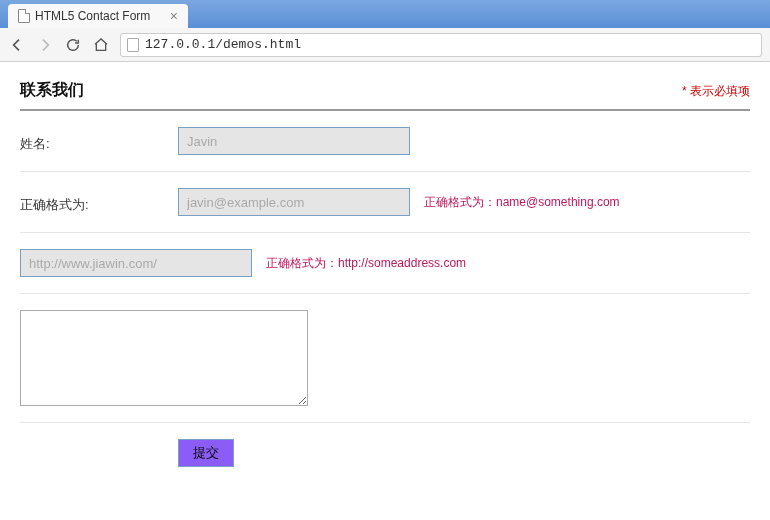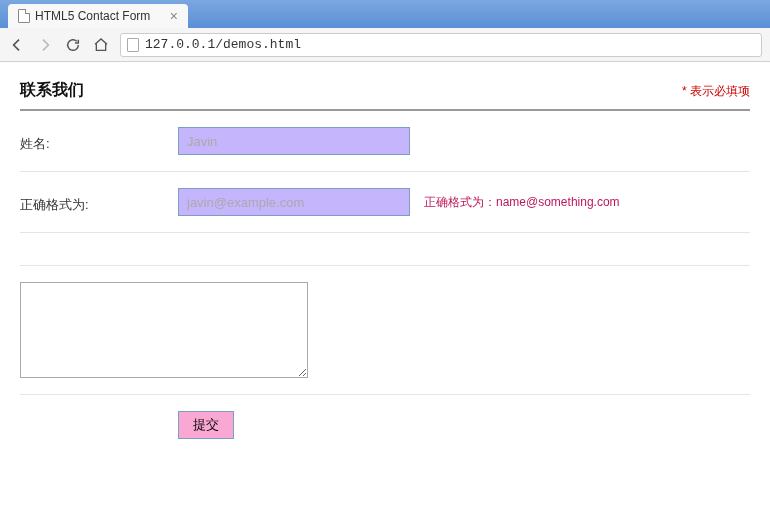--- a/index.html
+++ b/index.html
@@ -25,27 +25,27 @@
     .page { padding: 18px 20px; }
     .header-row { display: flex; justify-content: space-between; align-items: baseline; border-bottom: 2px solid #999; padding-bottom: 8px; margin-bottom: 0; }
     .page-title { font-size: 16px; font-weight: bold; color: #111; }
     .required-note { color: #c00; font-size: 12px; }
     .required-note::before { content: "* "; }
     
     .form-row { display: flex; align-items: center; padding: 16px 0; border-bottom: 1px solid #e5e5e5; }
     .form-row:last-of-type { border-bottom: 1px solid #e5e5e5; }
     .form-label { width: 158px; font-size: 13px; color: #333; padding-top: 6px; }
     .form-input-wrap { display: flex; align-items: center; gap: 14px; }
-    .text-input { width: 232px; height: 28px; border: 1px solid #7a9fc4; padding: 0 8px; font-size: 13px; color: #333; background: #c4b5fd; }
+    .text-input { width: 232px; height: 28px; border: 1px solid #7a9fc4; padding: 0 8px; font-size: 13px; color: #333; background: #e5e5e5; }
     .text-input::placeholder { color: #aaa; }
     .textarea-input { width: 288px; height: 96px; border: 1px solid #aaa; padding: 6px 8px; font-size: 13px; font-family: inherit; resize: both; }
     .hint { font-size: 12px; color: #be185d; }
     
     .submit-row { padding: 16px 0 0 158px; }
-    .submit-btn { padding: 4px 14px; border: 1px solid #7a9fc4; background: #f9a8d4; font-size: 13px; cursor: pointer; font-family: inherit; }
+    .submit-btn { padding: 4px 14px; border: 1px solid #7a9fc4; background: #8b5cf6; font-size: 13px; cursor: pointer; font-family: inherit; }
   </style>
 </head>
 <body>
 
 <div class="browser-chrome">
   <div class="tab-bar">
     <div class="tab">
       <span class="file-icon"></span>
       <span>HTML5 Contact Form</span>
       <span class="close">×</span>
@@ -94,20 +94,24 @@
 
     <div class="form-row">
       <div class="form-label">正确格式为:</div>
       <div class="form-input-wrap">
         <input type="text" class="text-input" placeholder="javin@example.com" style="">
         <span class="hint">正确格式为：name@something.com</span>
       </div>
     </div>
 
     <div class="form-row">
+      <div class="form-input-wrap">
+        <input type="text" class="text-input" placeholder="http://www.jiawin.com/" style="">
+        <span class="hint">正确格式为：http://someaddress.com</span>
+      </div>
     </div>
 
     <div class="form-row">
       <div class="form-input-wrap">
         <textarea class="textarea-input" style=""></textarea>
       </div>
     </div>
 
     <div class="submit-row">
       <button class="submit-btn">提交</button>

